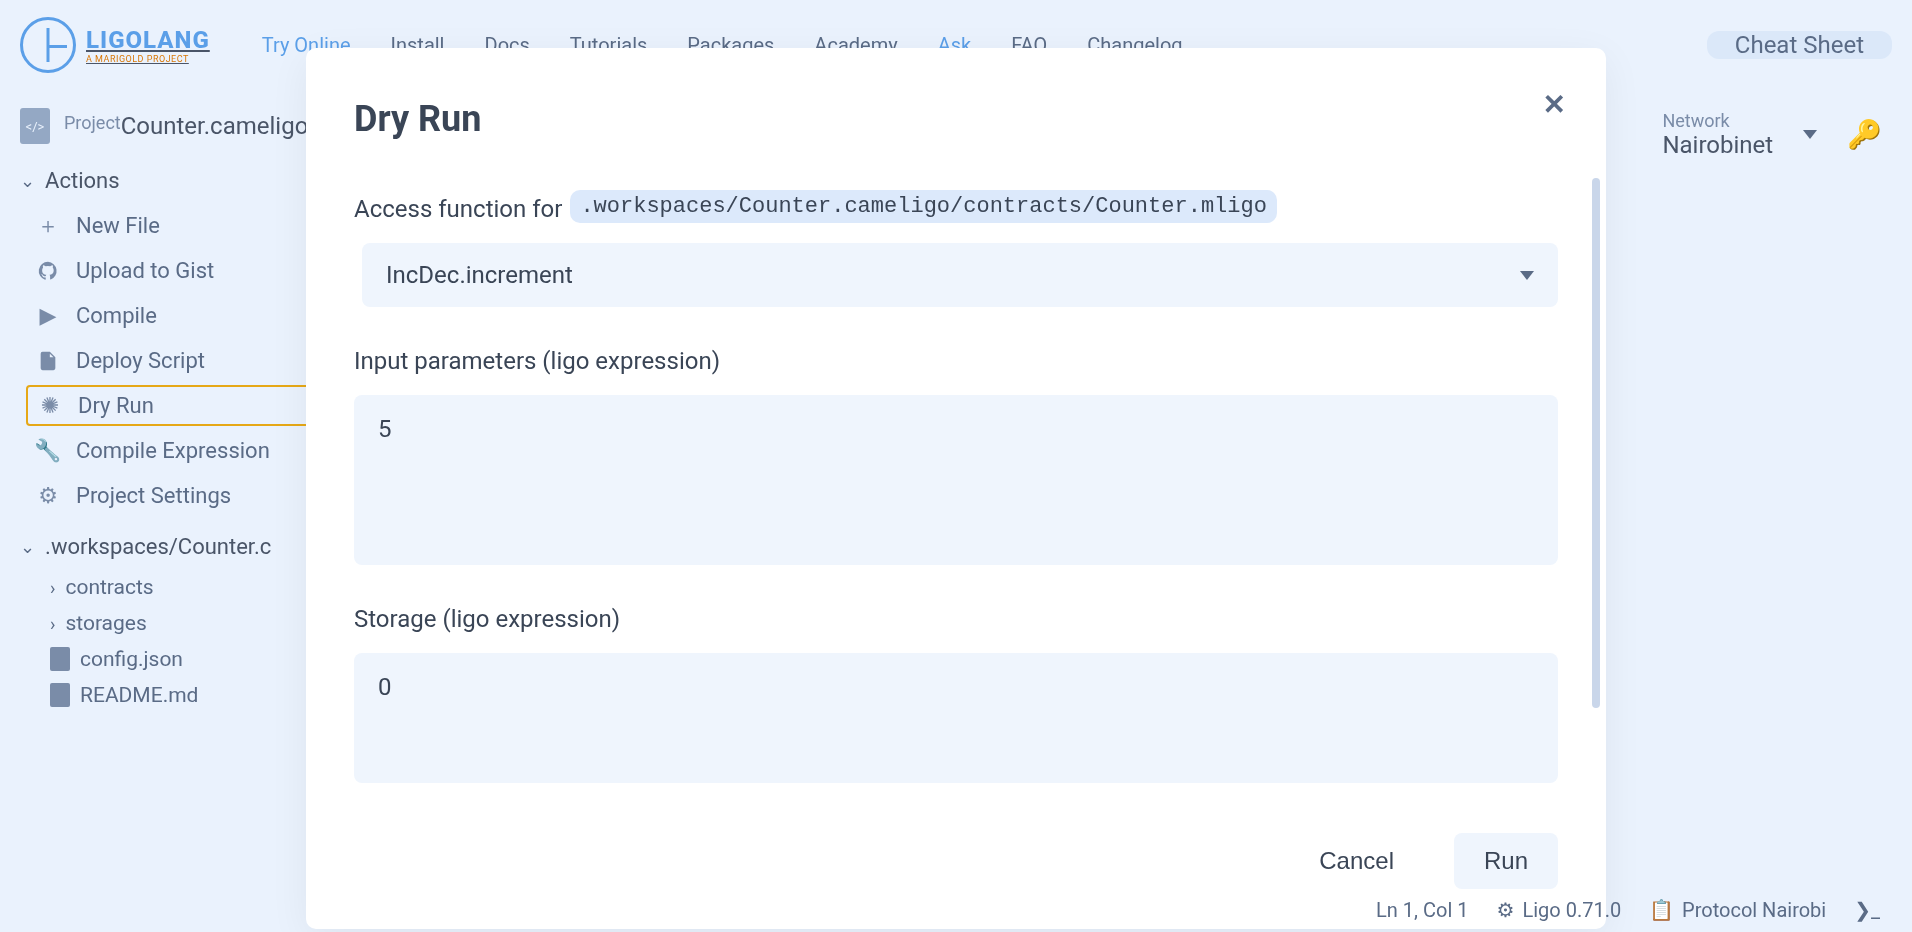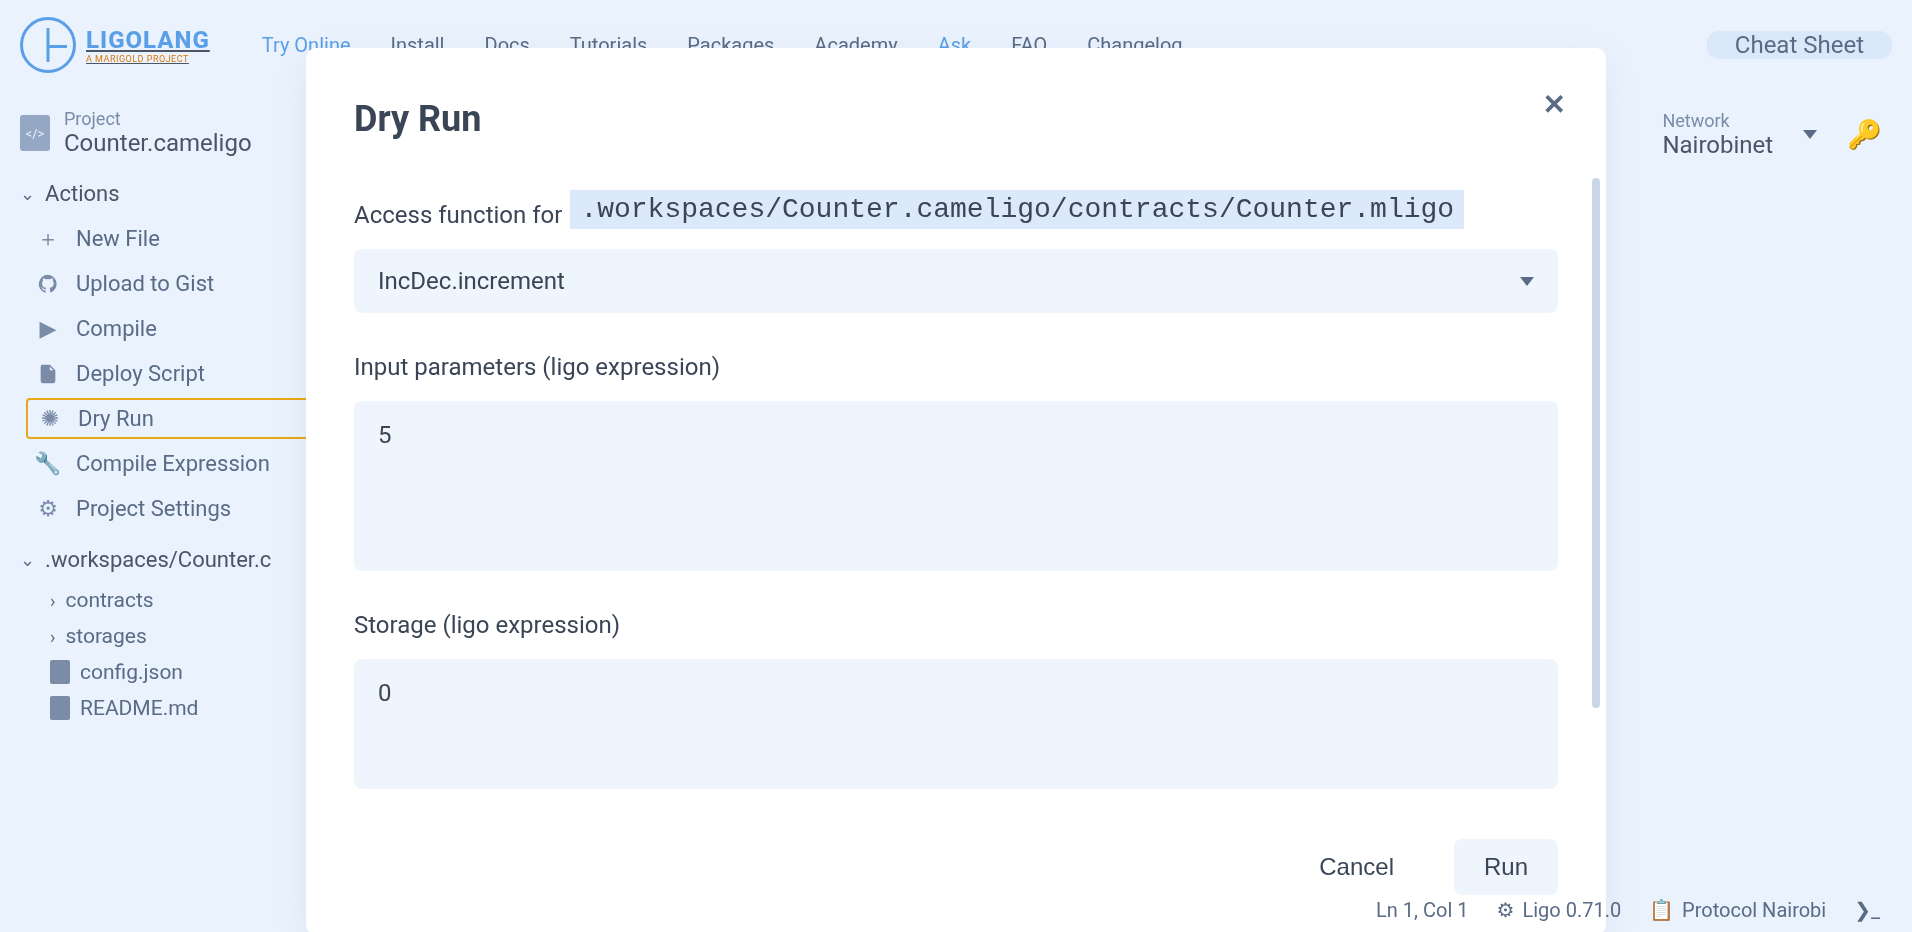--- a/index.html
+++ b/index.html
@@ -120,21 +120,21 @@
 }
 .file-icon::after {
   content: '</>';
   position: absolute;
   color: #eaf2fd;
   font-size: 13px;
   left: 50%;
   top: 50%;
   transform: translate(-50%, -50%);
 }
-.project-info { display: flex; flex-direction: column; }
+.project-info { display: flex; flex-direction: row; }
 .project-label { font-size: 18px; color: #7a8ca8; }
 .project-name { font-size: 24px; color: #4a5568; }
 
 .section-header {
   display: flex;
   align-items: center;
   gap: 10px;
   padding: 10px 20px;
   font-size: 22px;
   color: #4a5568;
@@ -261,35 +261,36 @@
   font-size: 24px;
   color: #3a4556;
   margin-bottom: 20px;
   display: flex;
   align-items: flex-end;
   gap: 8px;
 }
 .code-path {
   background: #dce9fb;
   font-family: "Courier New", monospace;
-  font-size: 28px;
+  font-size: 22px;
   padding: 4px 10px;
-  border-radius: 0;
+  border-radius: 10px;
   color: #3a4556;
 }
 .select-row {
   background: #eff5fd;
   border-radius: 8px;
   padding: 18px 24px;
   font-size: 24px;
   color: #3a4556;
   display: flex;
   justify-content: space-between;
   align-items: center;
   margin-bottom: 40px;
+  margin-left: 8px;
 }
 .textarea {
   background: #eff5fd;
   border: none;
   border-radius: 8px;
   padding: 20px 24px;
   font-size: 24px;
   color: #3a4556;
   width: 100%;
   resize: none;

